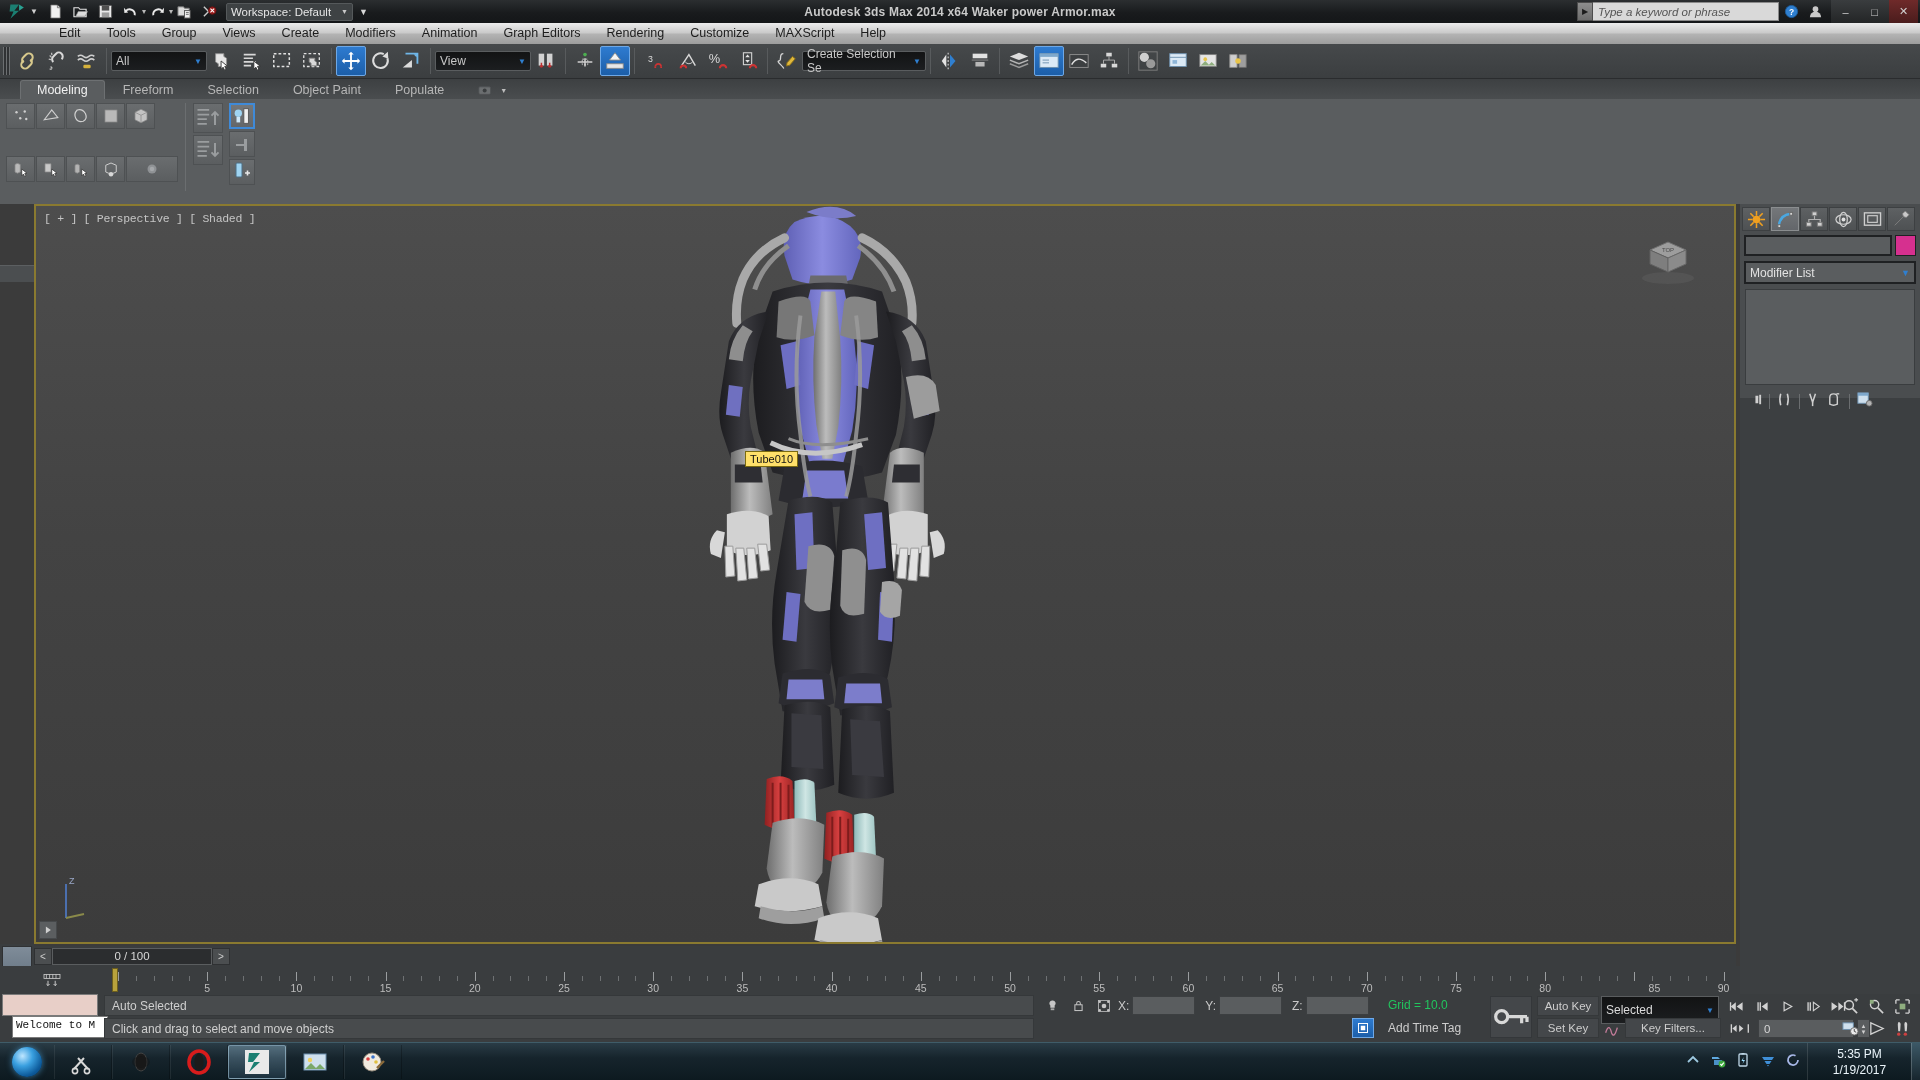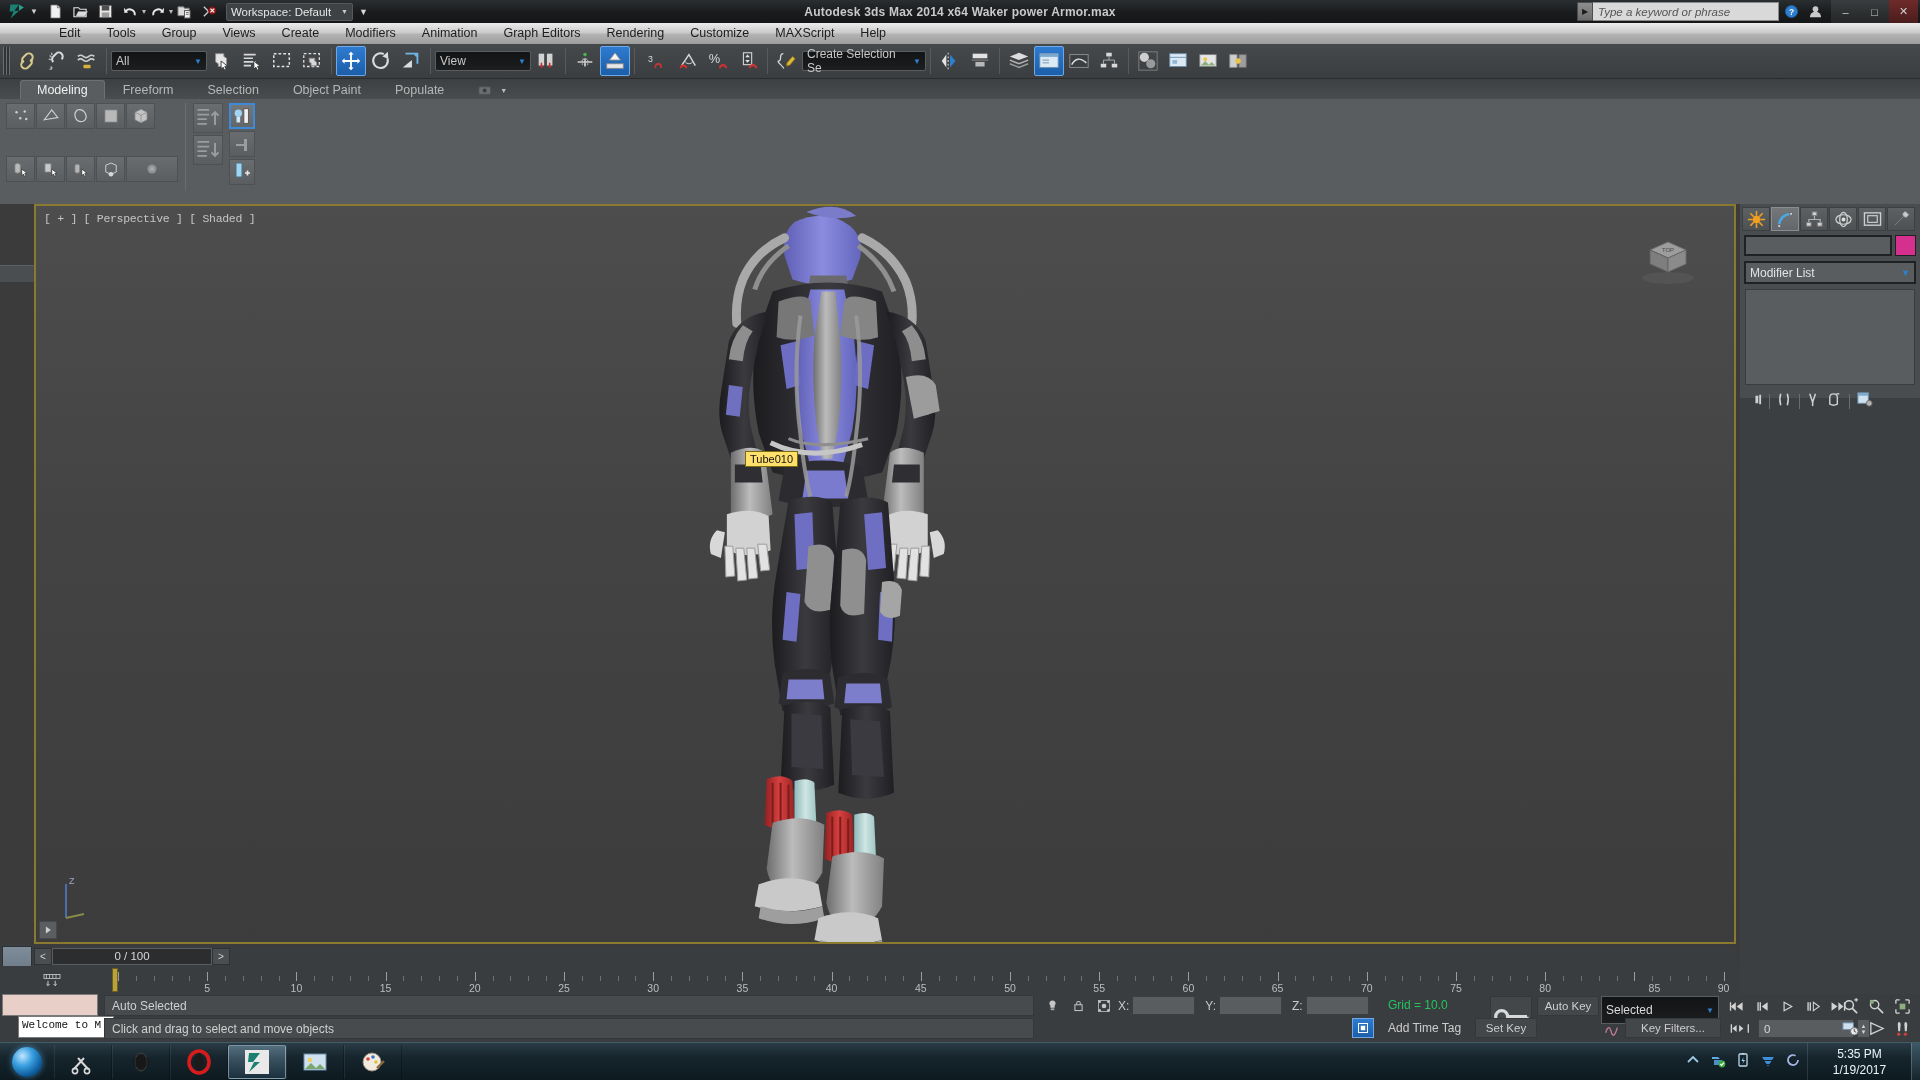--- a/index.html
+++ b/index.html
@@ -111,39 +111,39 @@
   .trackbar{position:absolute;left:0;top:966px;width:1920px;height:28px;background:#3a3d3f;}
   .tb-mini{position:absolute;left:0;top:944px;width:34px;height:50px;background:#3a3d3f;}
   .ruler{position:absolute;left:112px;top:966px;width:1808px;height:28px;}
   .rtick{position:absolute;bottom:13px;width:1px;background:#6e7173;}
   .rlab{position:absolute;bottom:0;color:#bdbdbd;font-size:10.5px;transform:translateX(-50%);}
   .playhead{position:absolute;left:0;top:2px;width:6px;height:24px;background:#b8a23c;border:1px solid #6d5f1e;}
 
   
   .statuswrap{position:absolute;left:0;top:994px;width:1920px;height:48px;background:#3a3d3f;}
   .mx-listener{position:absolute;left:2px;top:0px;width:96px;height:22px;background:#e8cfc8;border:1px solid #7a7a7a;}
-  .mx-entry{position:absolute;left:18px;top:22px;width:96px;height:22px;background:#fff;border:1px solid #7a7a7a;
+  .mx-entry{position:absolute;left:12px;top:22px;width:96px;height:22px;background:#fff;border:1px solid #7a7a7a;
     font-family:"Liberation Mono",monospace;font-size:11px;color:#111;padding:2px 3px;overflow:hidden;white-space:nowrap;}
   .st-sel{position:absolute;left:104px;top:1px;width:930px;height:21px;background:#484b4d;
     border:1px solid #35383a;color:#cfcfcf;font-size:12px;padding-left:7px;display:flex;align-items:center;}
   .st-prompt{position:absolute;left:104px;top:24px;width:930px;height:21px;background:#484b4d;
     border:1px solid #35383a;color:#cfcfcf;font-size:12px;padding-left:7px;display:flex;align-items:center;}
   .sb-ico{width:24px;height:22px;display:flex;align-items:center;justify-content:center;}
   .xyz{height:20px;display:flex;align-items:center;gap:3px;}
   .xyz .lbl{color:#c9c9c9;font-size:12px;}
   .xyz .fld{width:63px;height:19px;background:#5a5d5f;border:1px solid #3c3f41;}
   .grid-lbl{position:absolute;left:1379px;top:1px;width:108px;height:20px;color:#22c55e;font-size:12px;
     display:flex;align-items:center;padding-left:9px;}
   .addtag{position:absolute;left:1379px;top:24px;width:108px;height:20px;color:#cdcdcd;font-size:12px;
     display:flex;align-items:center;padding-left:9px;}
   .keybtn{position:absolute;left:1490px;top:2px;width:42px;height:42px;background:#44474a;
     border:1px solid #34373a;display:flex;align-items:center;justify-content:center;}
   .akey{position:absolute;left:1537px;top:2px;width:62px;height:20px;background:#44474a;border:1px solid #35383a;
     color:#cdcdcd;font-size:11.5px;display:flex;align-items:center;justify-content:center;}
-  .skey{position:absolute;left:1475px;top:24px;width:62px;height:20px;background:#44474a;border:1px solid #35383a;
+  .skey{position:absolute;left:1537px;top:24px;width:62px;height:20px;background:#44474a;border:1px solid #35383a;
     color:#cdcdcd;font-size:11.5px;display:flex;align-items:center;justify-content:center;}
   .selcombo{position:absolute;left:1601px;top:2px;width:118px;height:28px;
     background:linear-gradient(180deg,#121314,#1c1e20);border:1px solid #5a5d5f;
     color:#dcdcdc;font-size:12px;display:flex;align-items:center;padding:0 4px;gap:24px;}
   .keyfilters{position:absolute;left:1625px;top:24px;width:96px;height:20px;background:#44474a;
     border:1px solid #35383a;color:#cdcdcd;font-size:11.5px;display:flex;align-items:center;justify-content:center;}
   .navbtn{width:25px;height:21px;display:flex;align-items:center;justify-content:center;cursor:pointer;}
   .navbtn svg{width:17px;height:17px;}
   .keyfield{width:96px;height:19px;background:#5a5d5f;border:1px solid #3c3f41;color:#d6d6d6;
     font-size:11.5px;display:flex;align-items:center;padding-left:5px;}

